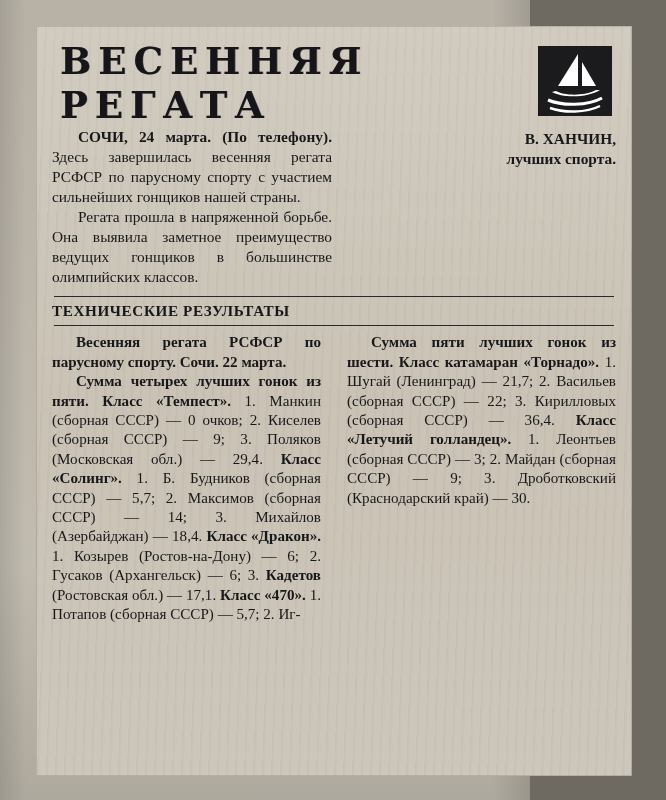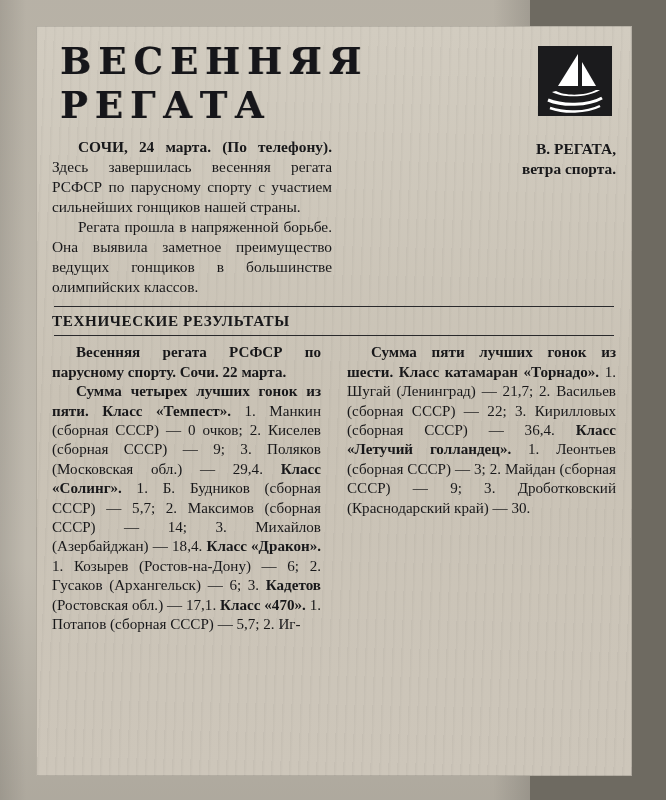--- a/index.html
+++ b/index.html
@@ -79,21 +79,21 @@
     margin-top: 10px;
     margin-right: 4px;
     position: relative;
     flex: 0 0 auto;
   }
   .logo svg { position: absolute; left: 0; top: 0; }
 
   .cols {
     display: flex;
     gap: 4px;
-    margin-top: 10px;
+    margin-top: 0;
   }
   .col {
     width: 50%;
     font-size: 15.4px;
     line-height: 1.30;
     text-align: justify;
     hyphens: auto;
   }
   .col p { margin: 0; text-indent: 26px; }
   .col p.noind { text-indent: 0; }
@@ -156,22 +156,22 @@
       </div>
     </div>
 
     <div class="cols">
       <div class="col">
         <p><span class="bold">СОЧИ, 24 марта. (По телефону).</span> <span>Здесь завершилась весенняя регата РСФСР по парусному спорту с участием сильнейших гонщиков нашей страны.</span></p>
         <p>Регата прошла в напряженной борьбе. Она выявила заметное преимущество ведущих гонщиков в большинстве олимпийских классов.</p>
       </div>
       <div class="col">
         <div class="sign">
-          <div>В. РЕГАТА,</div>
-          <div>ветра спорта.</div>
+          <div>В. ХАНЧИН,</div>
+          <div>лучших спорта.</div>
         </div>
       </div>
     </div>
 
     <div class="rule"></div>
     <div class="subtitle">ТЕХНИЧЕСКИЕ РЕЗУЛЬТАТЫ</div>
     <div class="rule2"></div>
 
     <div class="results">
       <div class="col">

